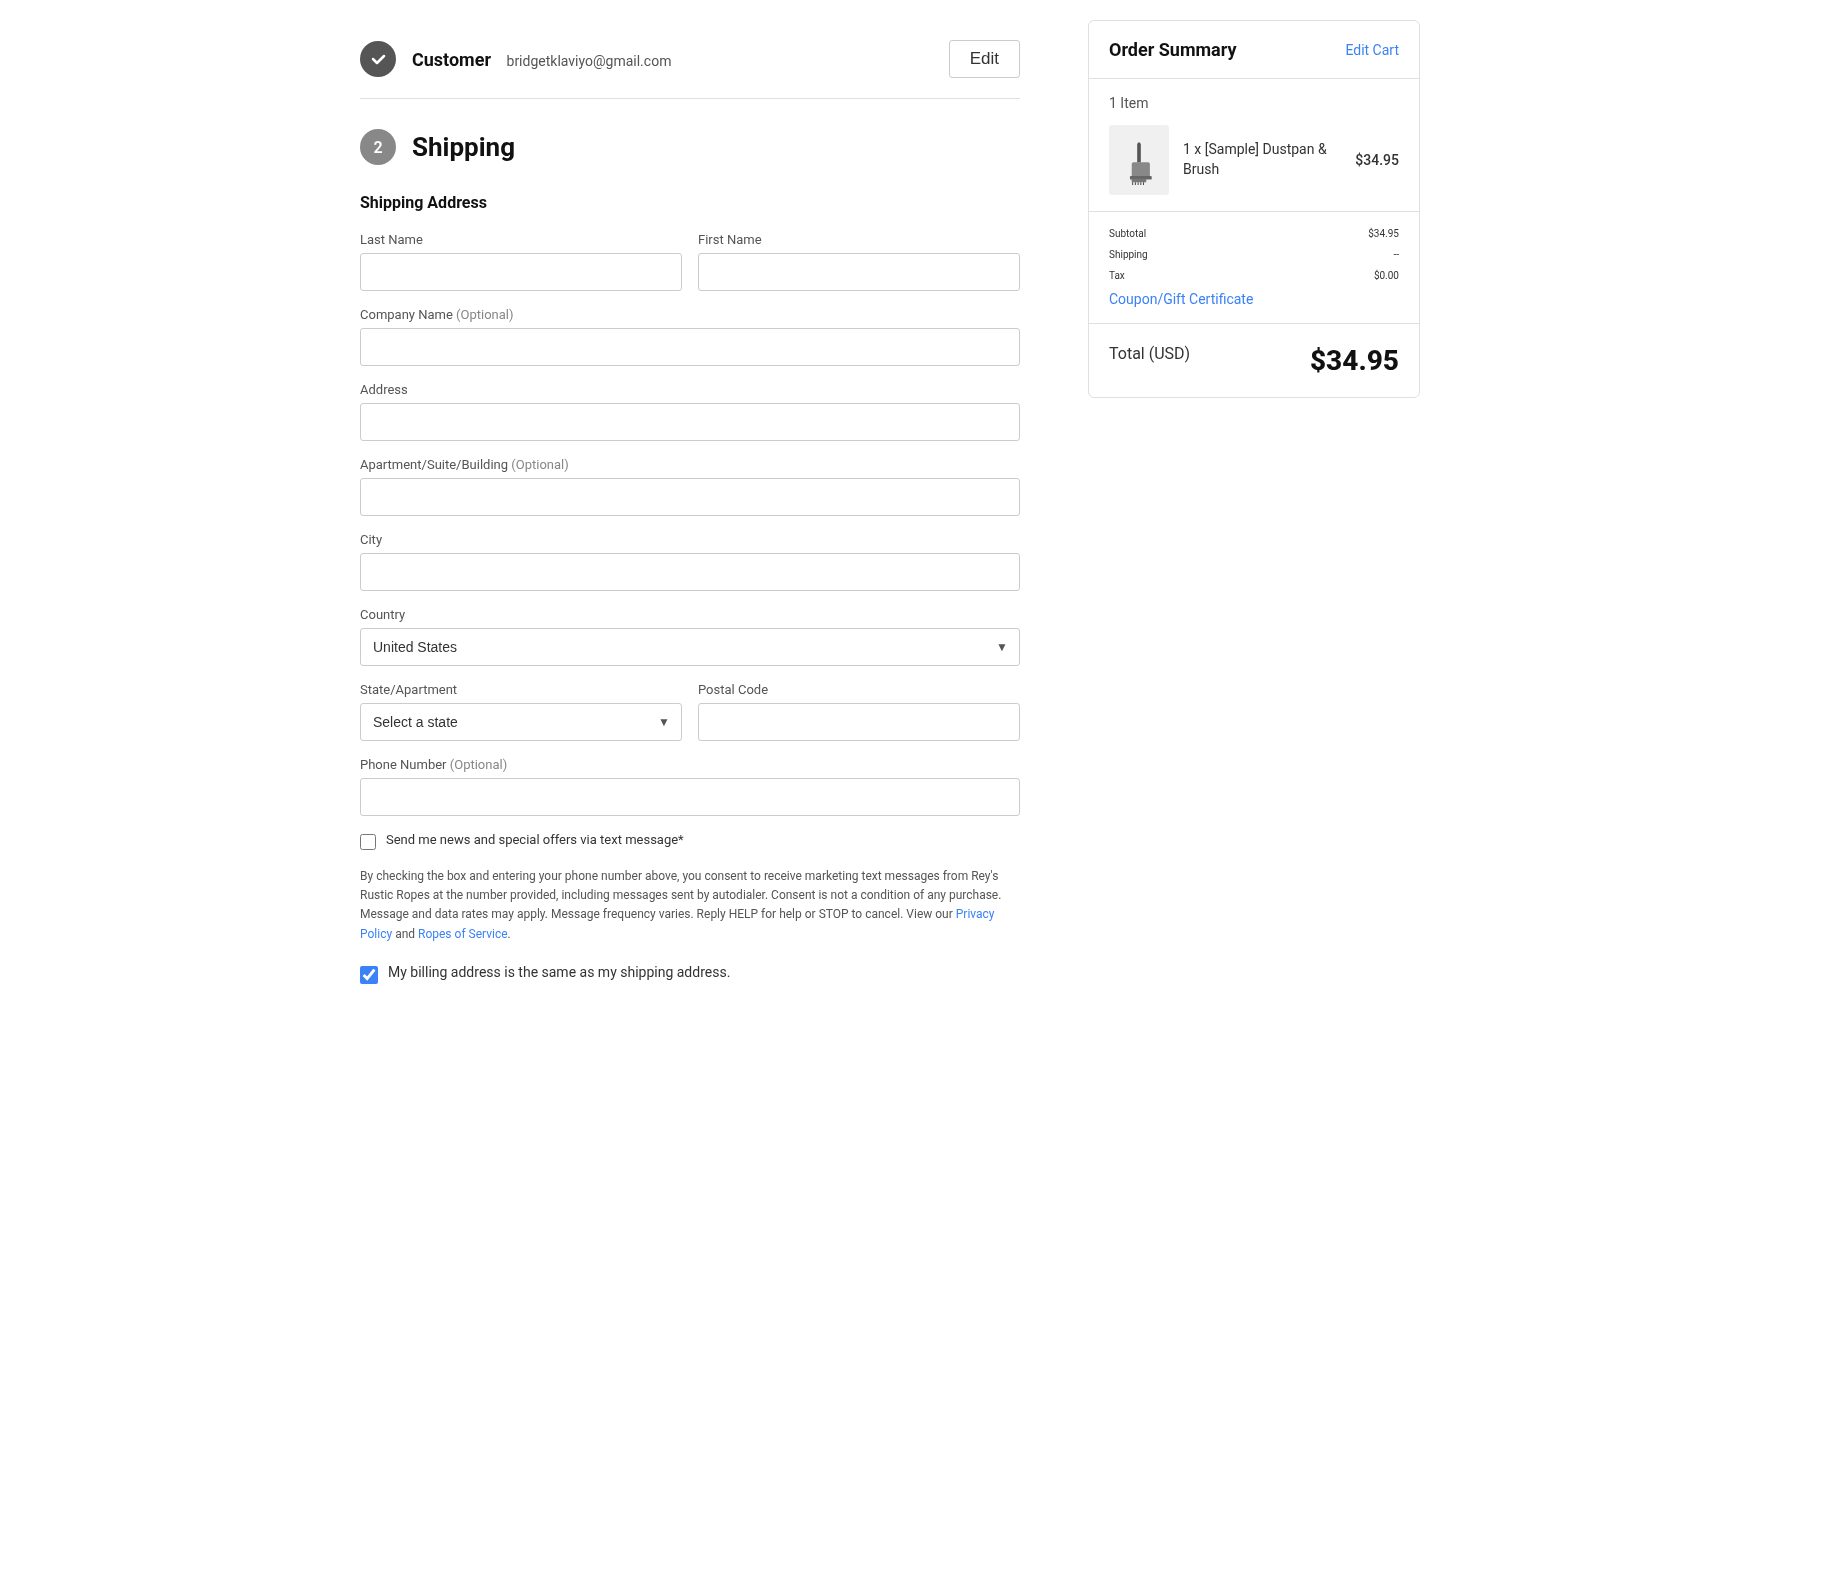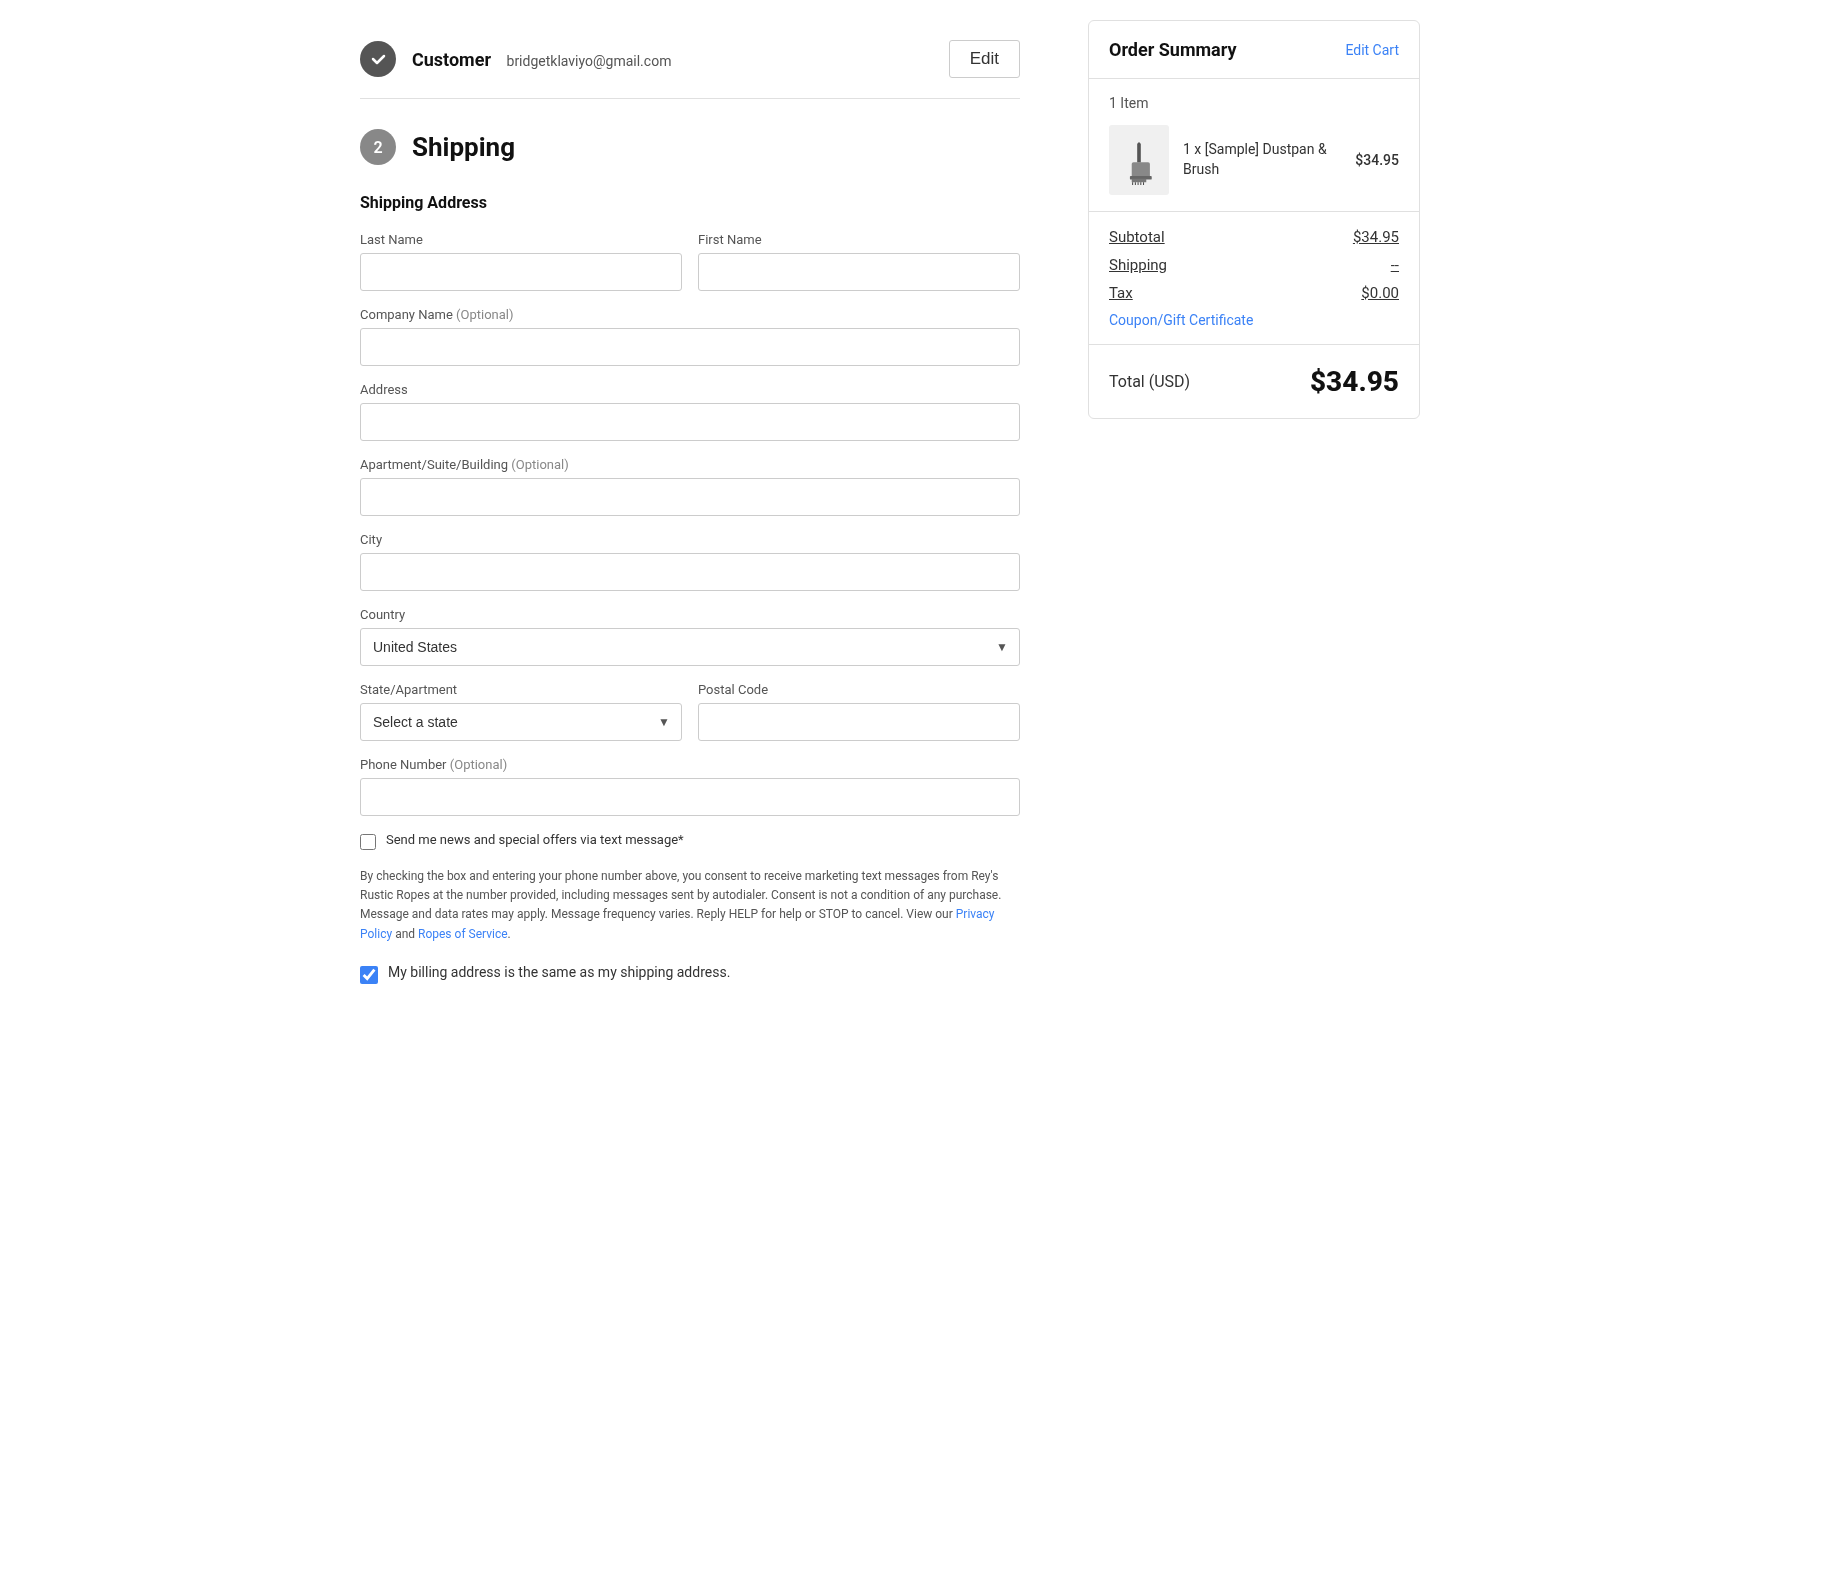--- a/index.html
+++ b/index.html
@@ -295,38 +295,37 @@
     }
 
     .order-totals {
       padding: 16px 20px;
       border-bottom: 1px solid #e0e0e0;
     }
     .total-row {
       display: flex;
       justify-content: space-between;
       margin-bottom: 10px;
-      font-size: 15px;
-      color: #333;
-      text-decoration: underline;
+      font-size: 10px;
+      color: #333;
     }
     .total-row:last-child { margin-bottom: 0; }
     .coupon-link {
       color: #3b82f6;
       text-decoration: none;
       font-size: 14px;
       cursor: pointer;
       display: block;
       margin-top: 10px;
     }
 
     .order-grand-total {
       display: flex;
       justify-content: space-between;
-      align-items: center;
+      align-items: flex-start;
       padding: 20px 20px;
       gap: 36px;
     }
     .grand-total-label {
       font-size: 16px;
       color: #333;
     }
     .grand-total-amount {
       font-size: 28px;
       font-weight: 800;

